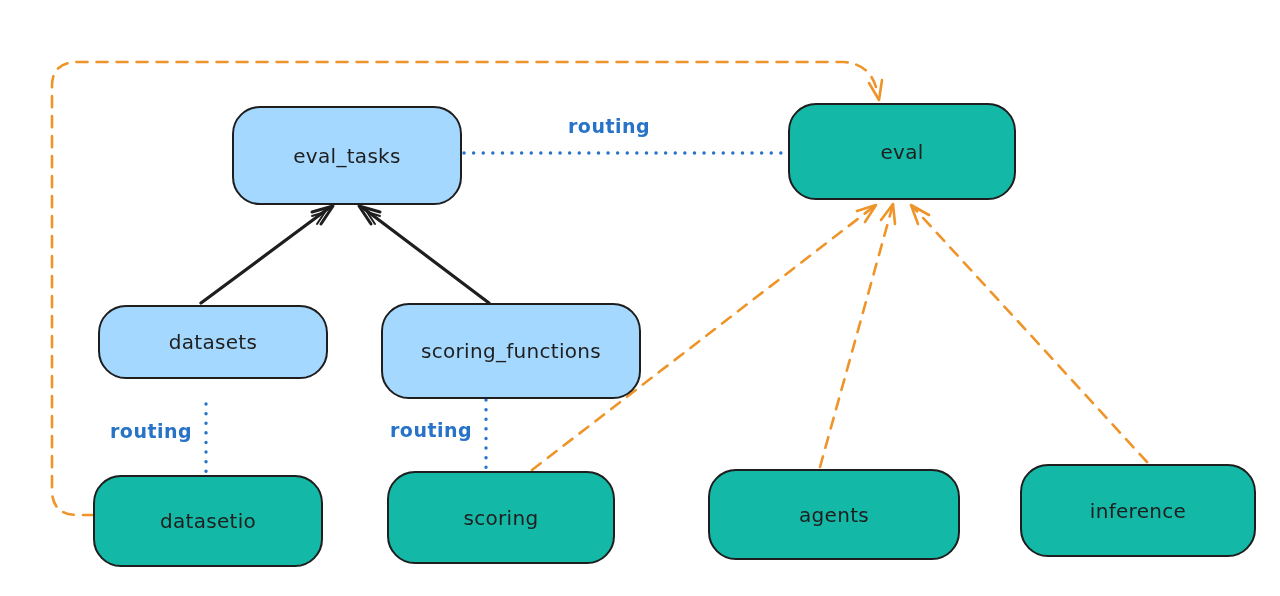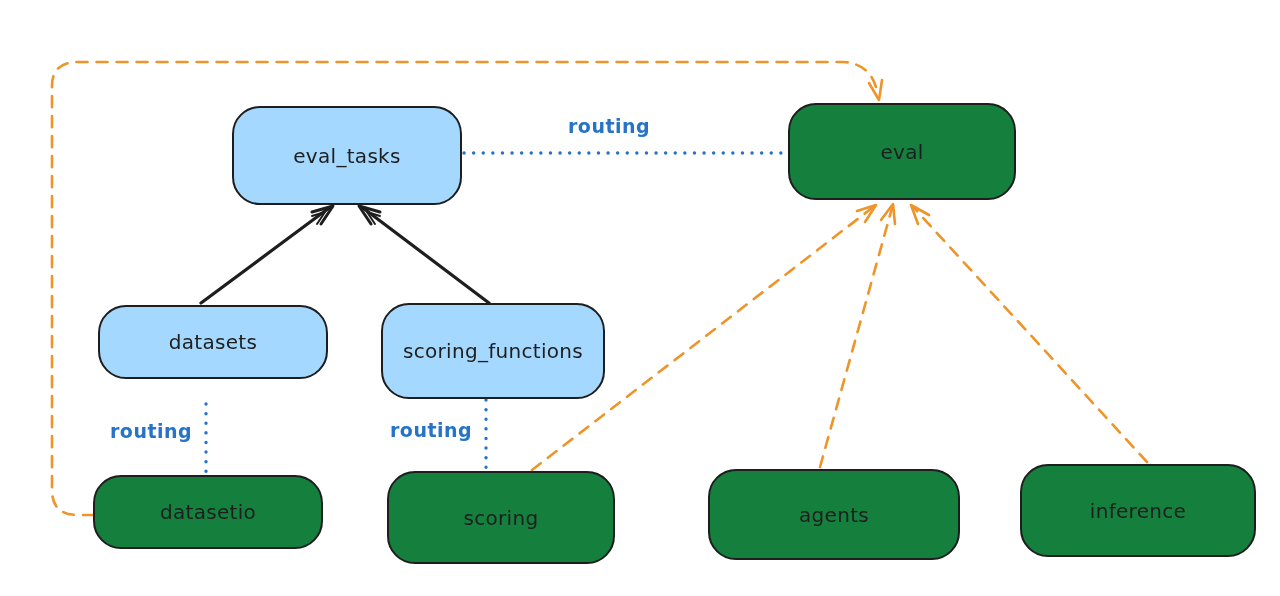--- a/index.html
+++ b/index.html
@@ -17,21 +17,21 @@
     position:absolute;
     display:flex; align-items:center; justify-content:center;
     box-sizing:border-box;
     border:2.8px solid #1e1e1e;
     border-radius:28px;
     color:#1e1e1e;
     font-size:20px;
     letter-spacing:0.3px;
   }
   .node.api      { background:#a5d8ff; }
-  .node.provider { background:#15803d; }
+  .node.provider { background:#14b8a6; }
   .routing-label {
     position:absolute;
     color:#2673c8;
     font-size:19px;
     font-weight:bold;
     letter-spacing:0.5px;
     text-align:left;
     white-space:nowrap;
   }
   .edge-blue   { stroke:#2673c8; stroke-width:3.4; fill:none; stroke-linecap:round; stroke-dasharray:0.1 9.5; }
@@ -98,25 +98,25 @@
   </div>
 
   <div class="node provider" style="left:788px; top:103px; width:228px; height:97px;">
     <span>eval</span>
   </div>
 
   <div class="node api" style="left:98px; top:305px; width:230px; height:74px;">
     <span>datasets</span>
   </div>
 
-  <div class="node api" style="left:381px; top:303px; width:224px; height:96px;">
+  <div class="node api" style="left:381px; top:303px; width:260px; height:96px;">
     <span>scoring_functions</span>
   </div>
 
-  <div class="node provider" style="left:93px; top:475px; width:230px; height:74px;">
+  <div class="node provider" style="left:93px; top:475px; width:230px; height:92px;">
     <span>datasetio</span>
   </div>
 
   <div class="node provider" style="left:387px; top:471px; width:228px; height:93px;text-align:center;">
     <span>scoring</span>
   </div>
 
   <div class="node provider" style="left:708px; top:469px; width:252px; height:91px;">
     <span>agents</span>
   </div>

